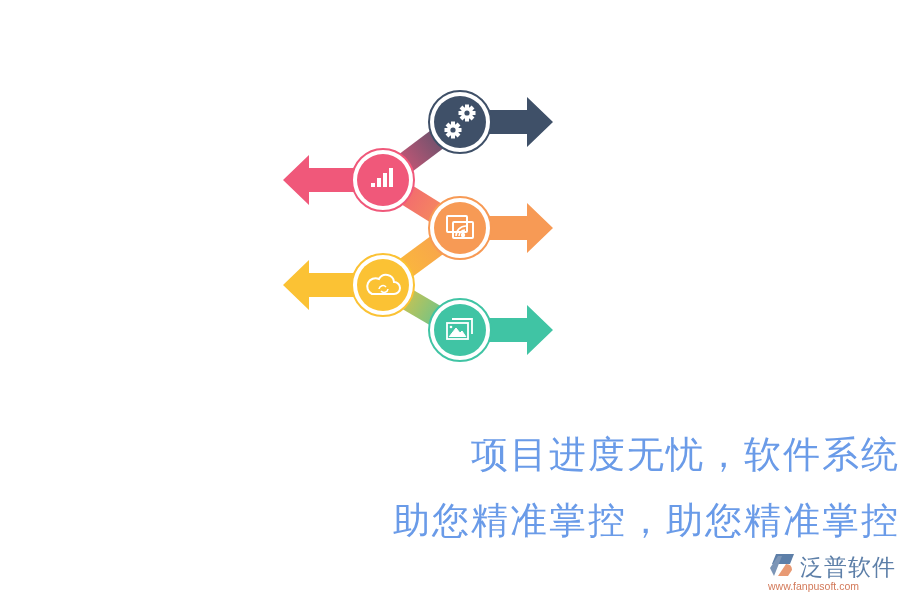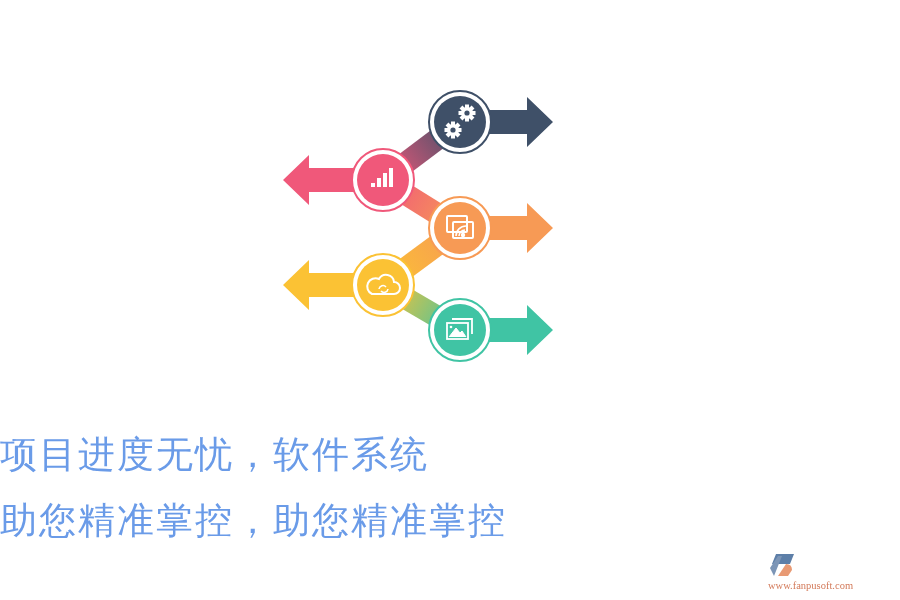--- a/index.html
+++ b/index.html
@@ -2,28 +2,28 @@
 <html><head>
 <meta charset="utf-8">
 <style>
   html, body { margin: 0; padding: 0; }
   body {
     width: 900px; height: 600px; background: #ffffff; position: relative; overflow: hidden;
     font-family: "DejaVu Sans", "Liberation Sans", sans-serif;
   }
   #graphic { position: absolute; left: 0; top: 0; width: 900px; height: 400px; }
   .headline {
-    position: absolute; left: 0; width: 900px; text-align: left;
+    position: absolute; left: 0; width: 900px; text-align: right;
     color: #6a9be8; font-size: 37px; letter-spacing: 2px; line-height: 1;
   }
   #line1 { top: 436px; }
   #line2 { top: 502px; }
   #logo { position: absolute; left: 766px; top: 550px; width: 130px; height: 45px; }
   #logo .brand { position: absolute; left: 34px; top: 2px; font-size: 23px; color: #5d7fa8; letter-spacing: 1px; }
-  #logo .url { position: absolute; left: 2px; top: 30px; font-size: 10.5px; color: #d37a5a; font-family: Liberation Serif, serif; }
+  #logo .url { position: absolute; left: 2px; top: 30px; font-size: 10.5px; color: #d37a5a; font-family: Liberation Sans, sans-serif; }
   #logo svg { position: absolute; left: 2px; top: 2px; }
 </style>
 </head>
 <body>
 
 <svg id="graphic" viewBox="0 0 900 400" width="900" height="400">
   <defs>
     <linearGradient id="g12" x1="460" y1="122" x2="383" y2="180" gradientUnits="userSpaceOnUse">
       <stop offset="0" stop-color="#3f5068"></stop>
         <stop offset="1" stop-color="#f0587a"></stop>
@@ -124,14 +124,15 @@
 
 <div id="line1" class="headline">项目进度无忧，软件系统</div>
 <div id="line2" class="headline">助您精准掌控，助您精准掌控</div>
 
 <div id="logo">
   <svg width="30" height="28" viewBox="0 0 30 28">
     <polygon points="8,2 26,2 22,12 4,12" fill="#5d7fa8"></polygon>
     <polygon points="2,16 10,4 14,4 6,24" fill="#7c95b6"></polygon>
     <path d="M10 24 L18 12 Q24 12 24 18 L20 24 Z" fill="#e89a74"></path>
   </svg>
+  <span class="brand">泛普软件</span>
   <span class="url">www.fanpusoft.com</span>
 </div>
 
 </body></html>

